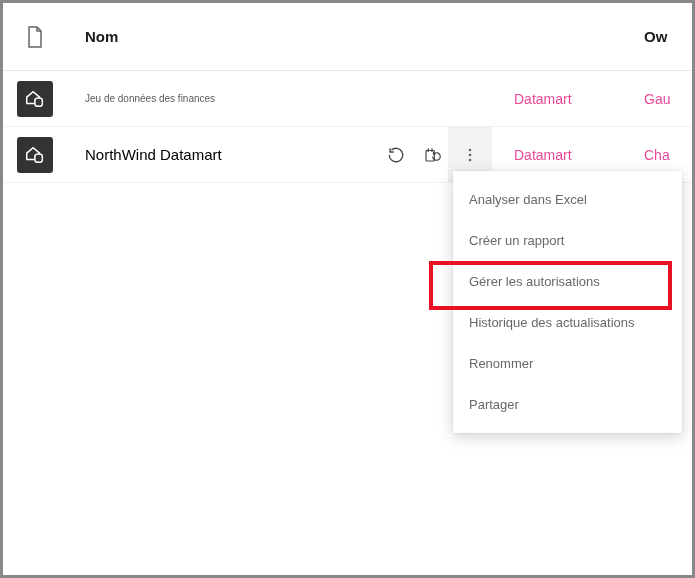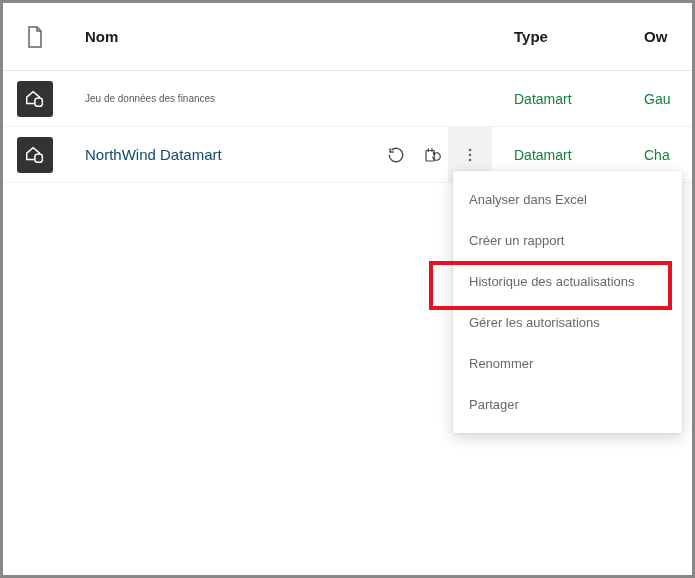--- a/index.html
+++ b/index.html
@@ -72,27 +72,27 @@
     height: 56px;
     border-bottom: 1px solid #f0f0f0;
   }
   .data-row .col-name {
     font-size: 10px;
     color: #5a5a5a;
   }
   .data-row .col-type,
   .data-row .col-owner {
     font-size: 14px;
-    color: #15803d;
+    color: #ec4899;
   }
   .data-row.active {
     background: #fff;
   }
   .data-row.active .col-name {
-    color: #0c4a6e;
+    color: #000000;
     font-size: 15px;
   }
   .datamart-icon-bg {
     width: 36px;
     height: 36px;
     background: #333;
     border-radius: 3px;
     display: flex;
     justify-content: center;
     align-items: center;
@@ -153,21 +153,20 @@
 <div class="header-row">
   <div class="col-icon">
     <svg viewBox="0 0 18 22" fill="none" stroke="#666" stroke-width="1.5">
       <path d="M3 1 h8 l4 4 v16 h-12 z"></path>
       <path d="M11 1 v4 h4"></path>
     </svg>
   </div>
   <div class="col-name">Nom</div>
   <div class="col-actions"></div>
   <div class="col-more"></div>
-  <div class="col-type">Type</div>
   <div class="col-owner">Ow</div>
 </div>
 
 <div class="data-row">
   <div class="col-icon">
     <div class="datamart-icon-bg">
       <svg viewBox="0 0 24 24" fill="none" stroke="#fff" stroke-width="1.6">
         <path d="M3 10 L10 4 L17 10 L17 17 L3 17 Z" fill="#333" stroke="#fff"></path>
         <ellipse cx="16" cy="13" rx="4" ry="2" fill="#333" stroke="#fff"></ellipse>
         <path d="M12 13 v5 a4 2 0 0 0 8 0 v-5" fill="#333" stroke="#fff"></path>
@@ -217,19 +216,19 @@
       </svg>
     </div>
   </div>
   <div class="col-type">Datamart</div>
   <div class="col-owner">Cha</div>
 </div>
 
 <div class="context-menu">
   <div class="item">Analyser dans Excel</div>
   <div class="item">Créer un rapport</div>
+  <div class="item">Gérer les autorisations</div>
   <div class="item">Historique des actualisations</div>
-  <div class="item">Gérer les autorisations</div>
   <div class="item">Renommer</div>
   <div class="item">Partager</div>
 </div>
 
 <div class="highlight-box"></div>
 
 </body></html>

